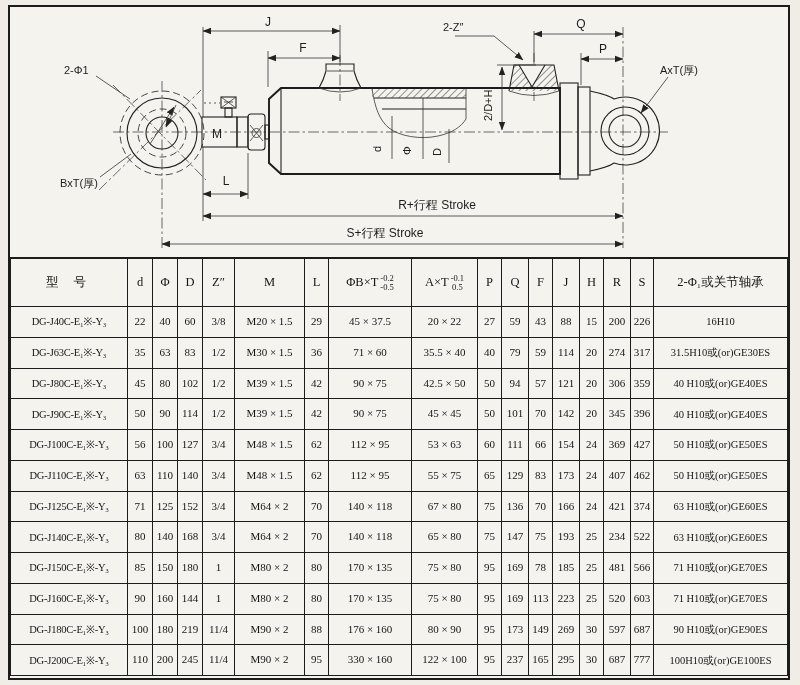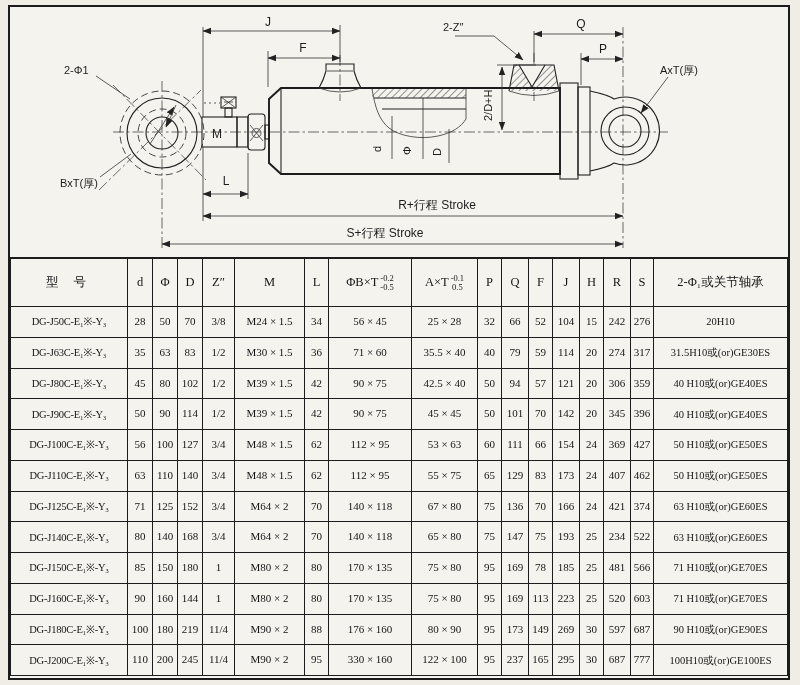--- a/index.html
+++ b/index.html
@@ -190,37 +190,37 @@
         <th>F</th>
         <th>J</th>
         <th>H</th>
         <th>R</th>
         <th>S</th>
         <th class="bearing">2-Φ₁或关节轴承</th>
       </tr>
     </thead>
     <tbody>
         <tr>
-          <td class="model">DG-J50C-E₁※-Y₃</td>
-          <td>28</td>
-          <td>50</td>
-          <td>70</td>
+          <td class="model">DG-J40C-E₁※-Y₃</td>
+          <td>22</td>
+          <td>40</td>
+          <td>60</td>
           <td>3/8</td>
-          <td>M24 × 1.5</td>
-          <td>34</td>
-          <td>56 × 45</td>
-          <td>25 × 28</td>
-          <td>32</td>
-          <td>66</td>
-          <td>52</td>
-          <td>104</td>
+          <td>M20 × 1.5</td>
+          <td>29</td>
+          <td>45 × 37.5</td>
+          <td>20 × 22</td>
+          <td>27</td>
+          <td>59</td>
+          <td>43</td>
+          <td>88</td>
           <td>15</td>
-          <td>242</td>
-          <td>276</td>
-          <td class="bearing">20H10</td>
+          <td>200</td>
+          <td>226</td>
+          <td class="bearing">16H10</td>
         </tr>
         <tr>
           <td class="model">DG-J63C-E₁※-Y₃</td>
           <td>35</td>
           <td>63</td>
           <td>83</td>
           <td>1/2</td>
           <td>M30 × 1.5</td>
           <td>36</td>
           <td>71 × 60</td>
@@ -236,21 +236,21 @@
         </tr>
         <tr>
           <td class="model">DG-J80C-E₁※-Y₃</td>
           <td>45</td>
           <td>80</td>
           <td>102</td>
           <td>1/2</td>
           <td>M39 × 1.5</td>
           <td>42</td>
           <td>90 × 75</td>
-          <td>42.5 × 40</td>
+          <td>42.5 × 50</td>
           <td>50</td>
           <td>94</td>
           <td>57</td>
           <td>121</td>
           <td>20</td>
           <td>306</td>
           <td>359</td>
           <td class="bearing">40 H10或(or)GE40ES</td>
         </tr>
         <tr>

